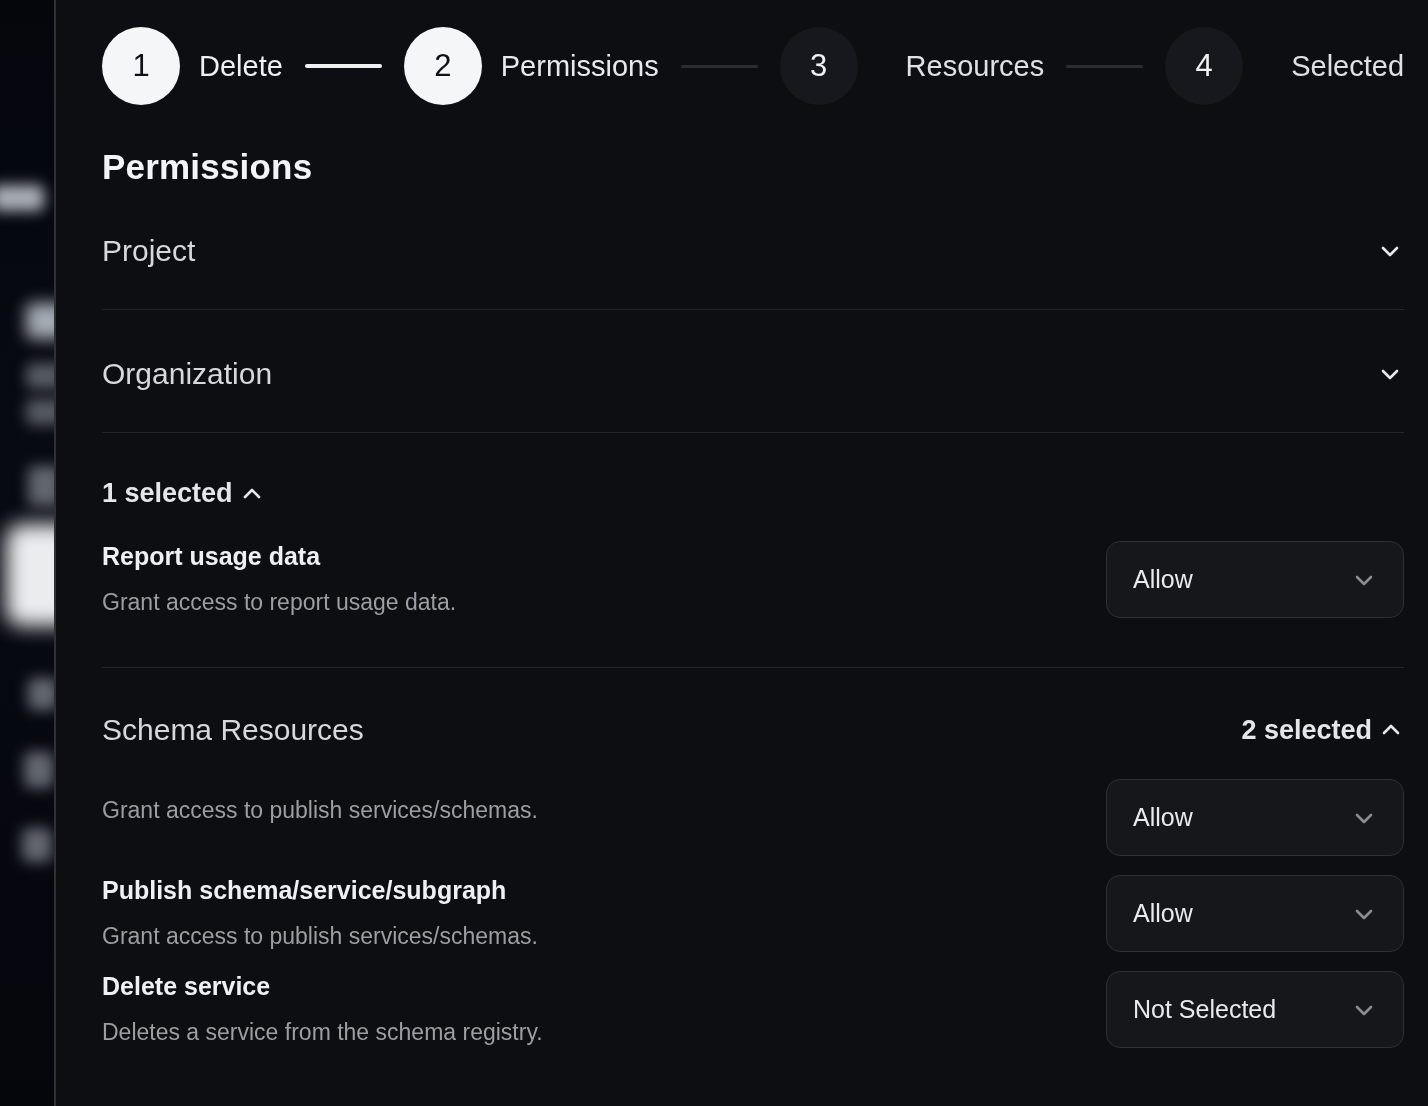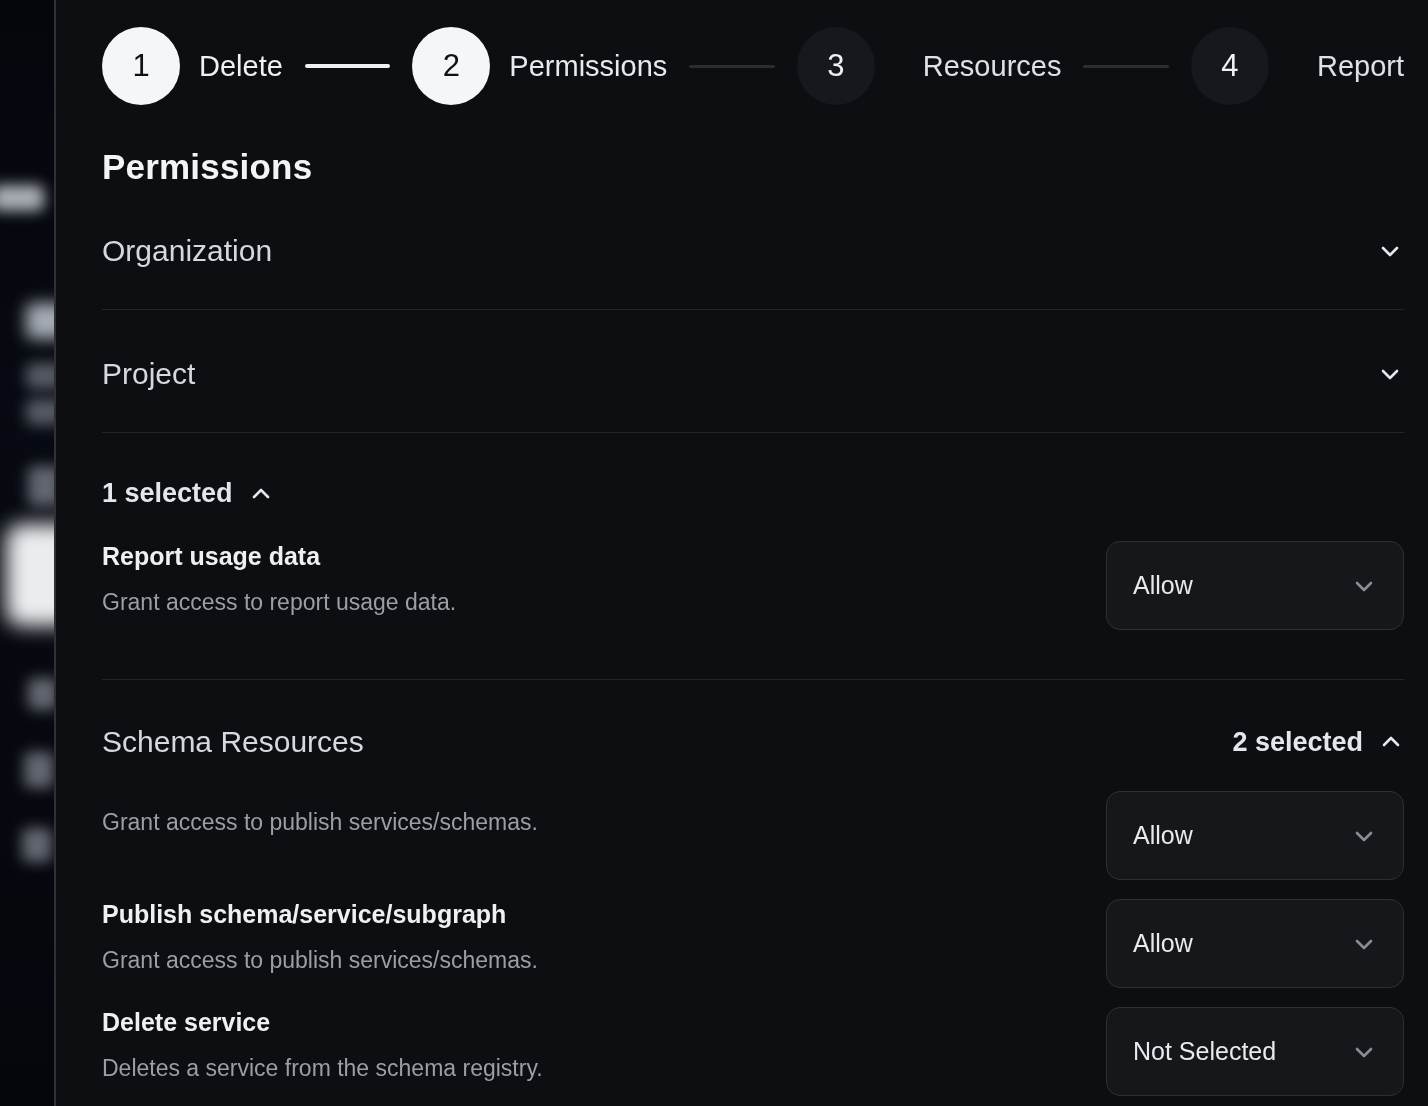--- a/index.html
+++ b/index.html
@@ -62,30 +62,30 @@
   }
   .section-title { font-size:30px; color:#d5d8dd; }
 
   
   .xsection { border-bottom:1px solid #242529; padding-bottom:49px; }
   .xsection.last { border-bottom:none; padding-bottom:0; }
   .section-header {
     display:flex; align-items:center; justify-content:space-between;
     padding-top:45px; cursor:pointer;
   }
-  .selected-group { display:flex; align-items:center; gap:15px; }
+  .selected-group { display:flex; align-items:center; gap:6px; }
   .selected-count { font-size:27px; font-weight:600; color:#e3e6ea; }
 
   .perm-row { display:flex; align-items:flex-start; justify-content:space-between; margin-top:32px; }
   .perm-row + .perm-row { margin-top:19px; }
   .perm-name { font-size:25px; font-weight:700; color:#eef0f2; line-height:30px; }
   .perm-desc { font-size:23px; color:#9b9ea5; line-height:30px; margin-top:16px; }
 
   .select-control {
-    width:298px; height:89px; border-radius:14px;
+    width:298px; height:77px; border-radius:14px;
     background:#16171b; border:1px solid #2e3034;
     display:flex; align-items:center; justify-content:space-between;
     padding:0 26px; cursor:pointer; flex:0 0 auto;
   }
   .select-value { font-size:25px; color:#e8eaed; }
 
   .chev { display:block; }
 </style>
 </head>
 <body>
@@ -126,40 +126,40 @@
         <div class="step-circle upcoming">
           <span>3</span>
         </div>
         <span class="step-label">Resources</span>
       </div>
       <div class="connector off"></div>
       <div class="step s-upcoming">
         <div class="step-circle upcoming">
           <span>4</span>
         </div>
-        <span class="step-label">Report</span>
+        <span class="step-label">Selected</span>
       </div>
     </div>
 
     <h1 class="page-title">Permissions</h1>
+
+    <div class="collapse-row">
+      <span class="section-title">Project</span>
+      <svg class="chev" width="28" height="28" viewBox="0 0 28 28" fill="none">
+        <polyline points="7,11 14,18 21,11" stroke="#e4e7eb" stroke-width="2.6" stroke-linecap="round" stroke-linejoin="round"></polyline>
+      </svg>
+    </div>
 
     <div class="collapse-row">
       <span class="section-title">Organization</span>
       <svg class="chev" width="28" height="28" viewBox="0 0 28 28" fill="none">
         <polyline points="7,11 14,18 21,11" stroke="#e4e7eb" stroke-width="2.6" stroke-linecap="round" stroke-linejoin="round"></polyline>
       </svg>
     </div>
 
-    <div class="collapse-row">
-      <span class="section-title">Project</span>
-      <svg class="chev" width="28" height="28" viewBox="0 0 28 28" fill="none">
-        <polyline points="7,11 14,18 21,11" stroke="#e4e7eb" stroke-width="2.6" stroke-linecap="round" stroke-linejoin="round"></polyline>
-      </svg>
-    </div>
-
     <section class="xsection">
       <div class="section-header">
         <span class="selected-group">
           <span class="selected-count">1 selected</span>
           <svg class="chev" width="26" height="26" viewBox="0 0 26 26" fill="none">
             <polyline points="6,16 13,9 20,16" stroke="#e4e7eb" stroke-width="2.6" stroke-linecap="round" stroke-linejoin="round"></polyline>
           </svg>
         </span>
       </div>
 

